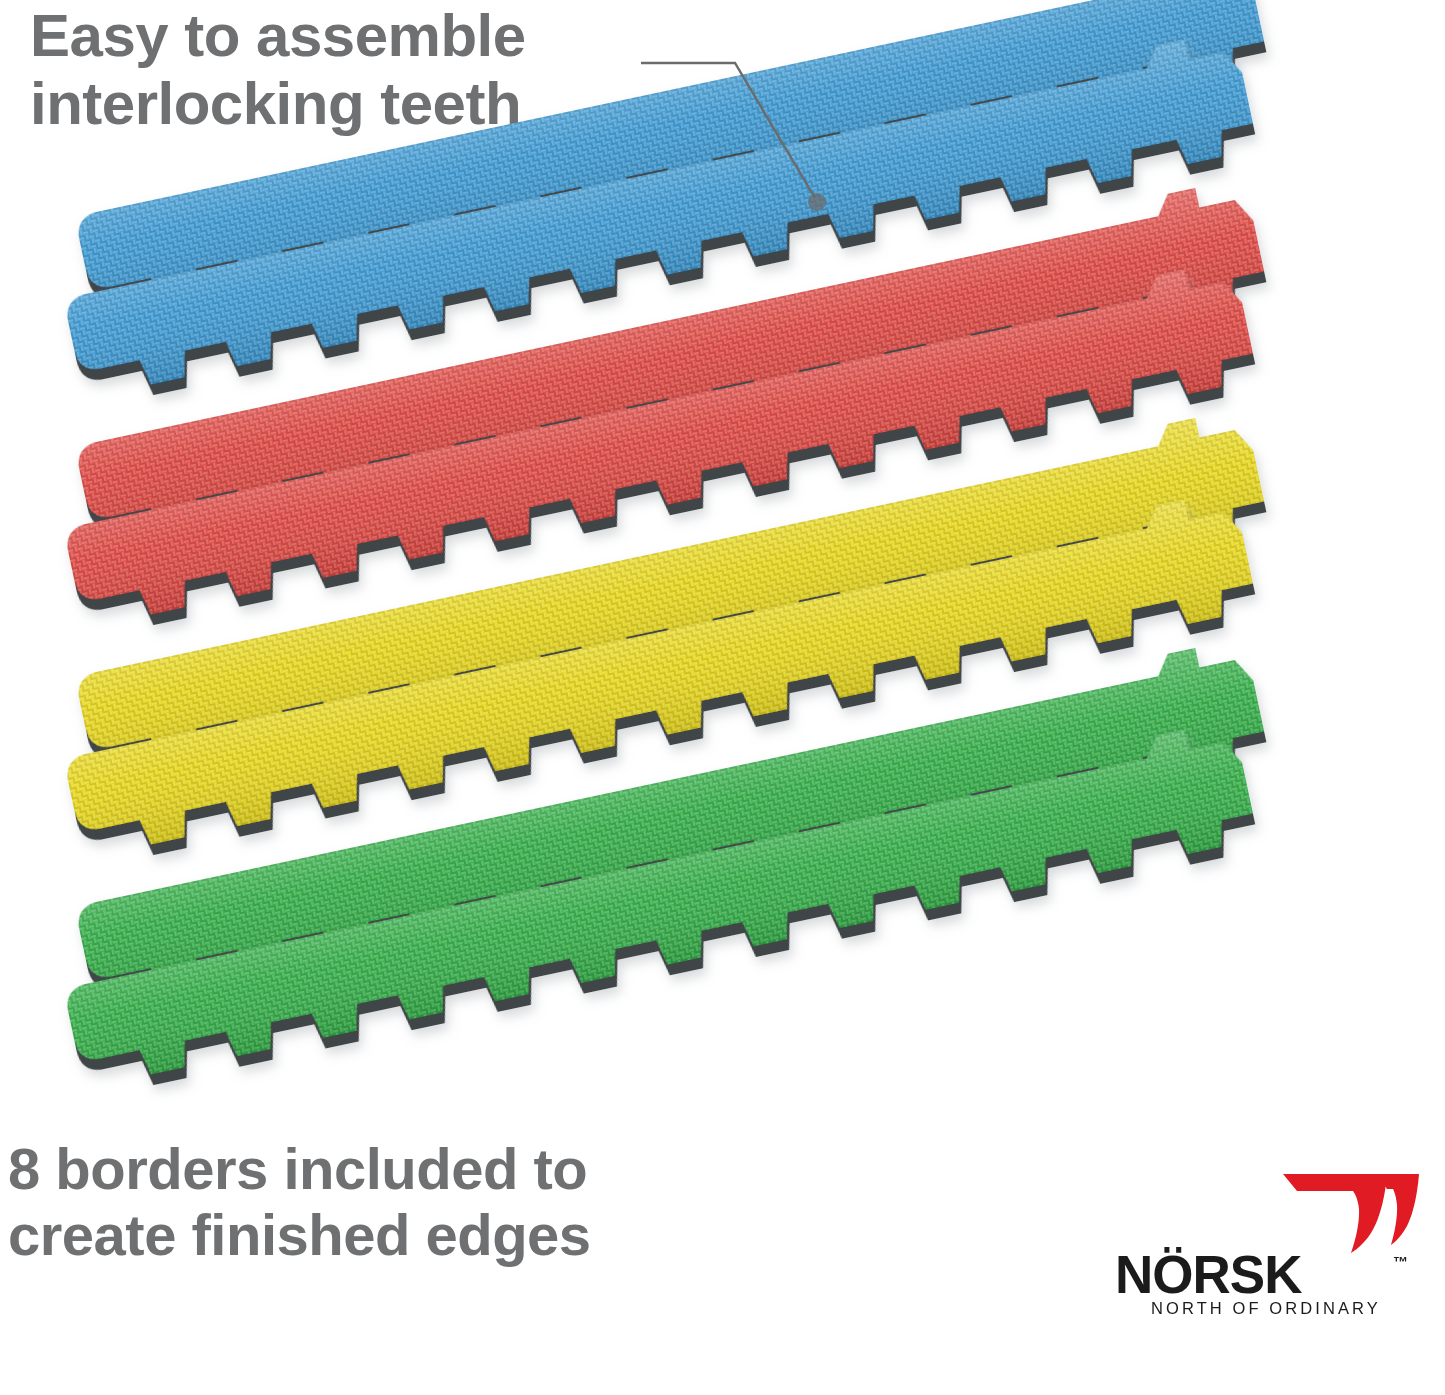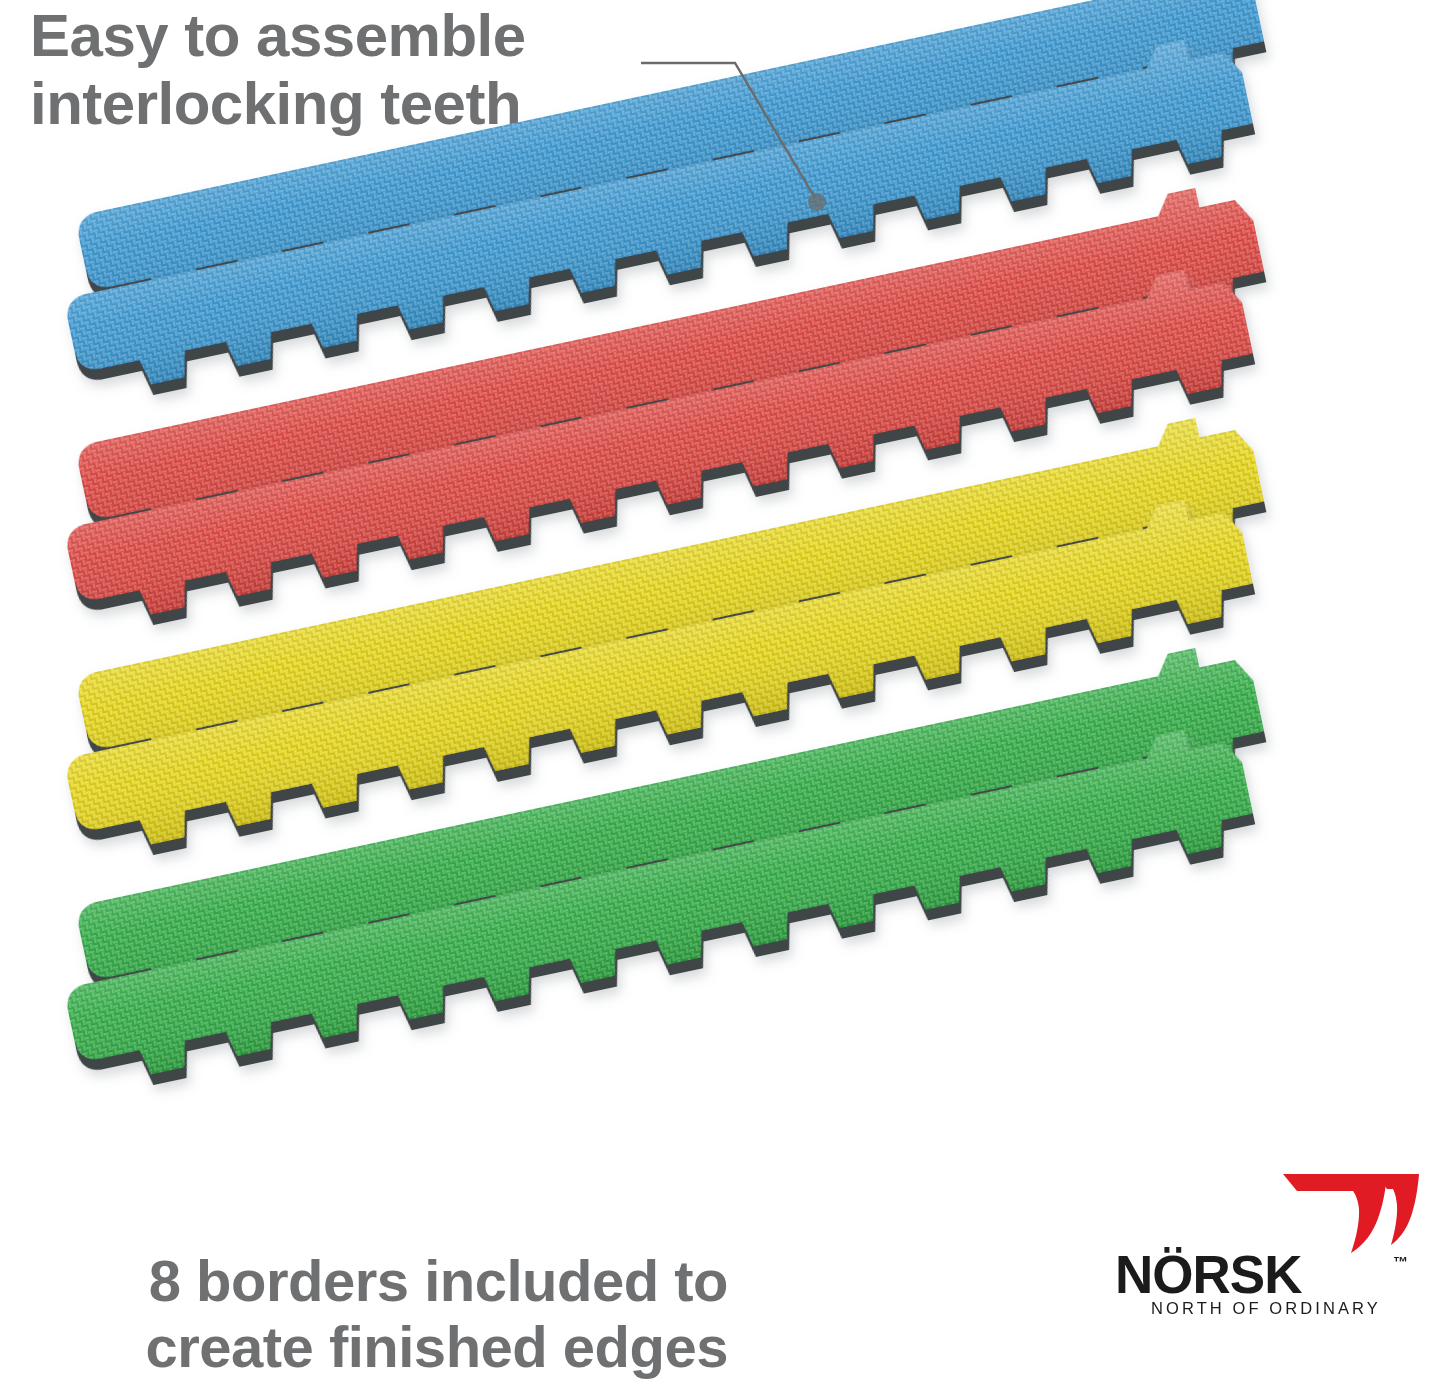--- a/index.html
+++ b/index.html
@@ -28,24 +28,23 @@
     -webkit-font-smoothing: antialiased;
   }
   #caption-top {
     left: 30px;
     top: 2px;
     font-size: 60px;
     width: 640px;
   }
   #caption-bottom {
     left: 8px;
-    top: 1248px;
+    top: 1136px;
     font-size: 58px;
     width: 720px;
-    text-align: right;
   }
 
   
   #mats {
     position: absolute;
     left: 0;
     top: 0;
     width: 1445px;
     height: 1395px;
   }

